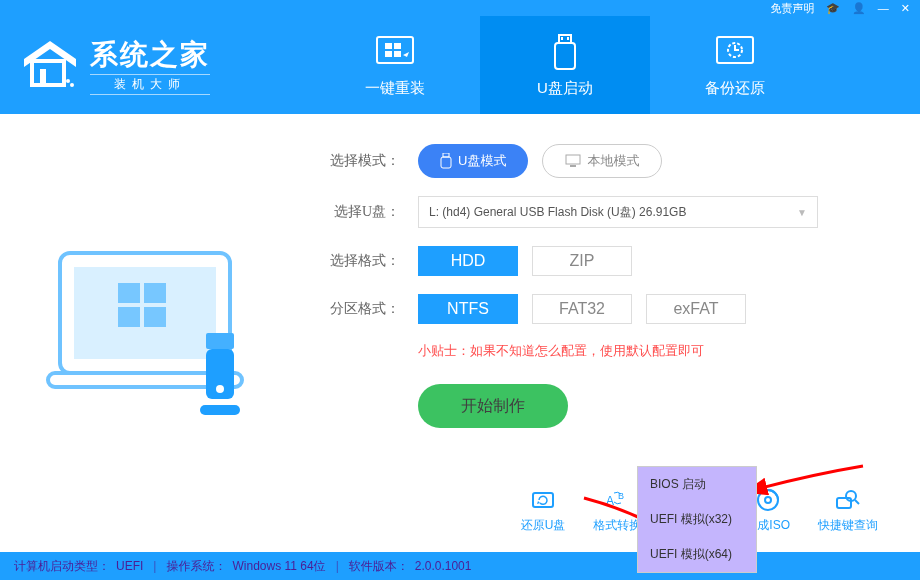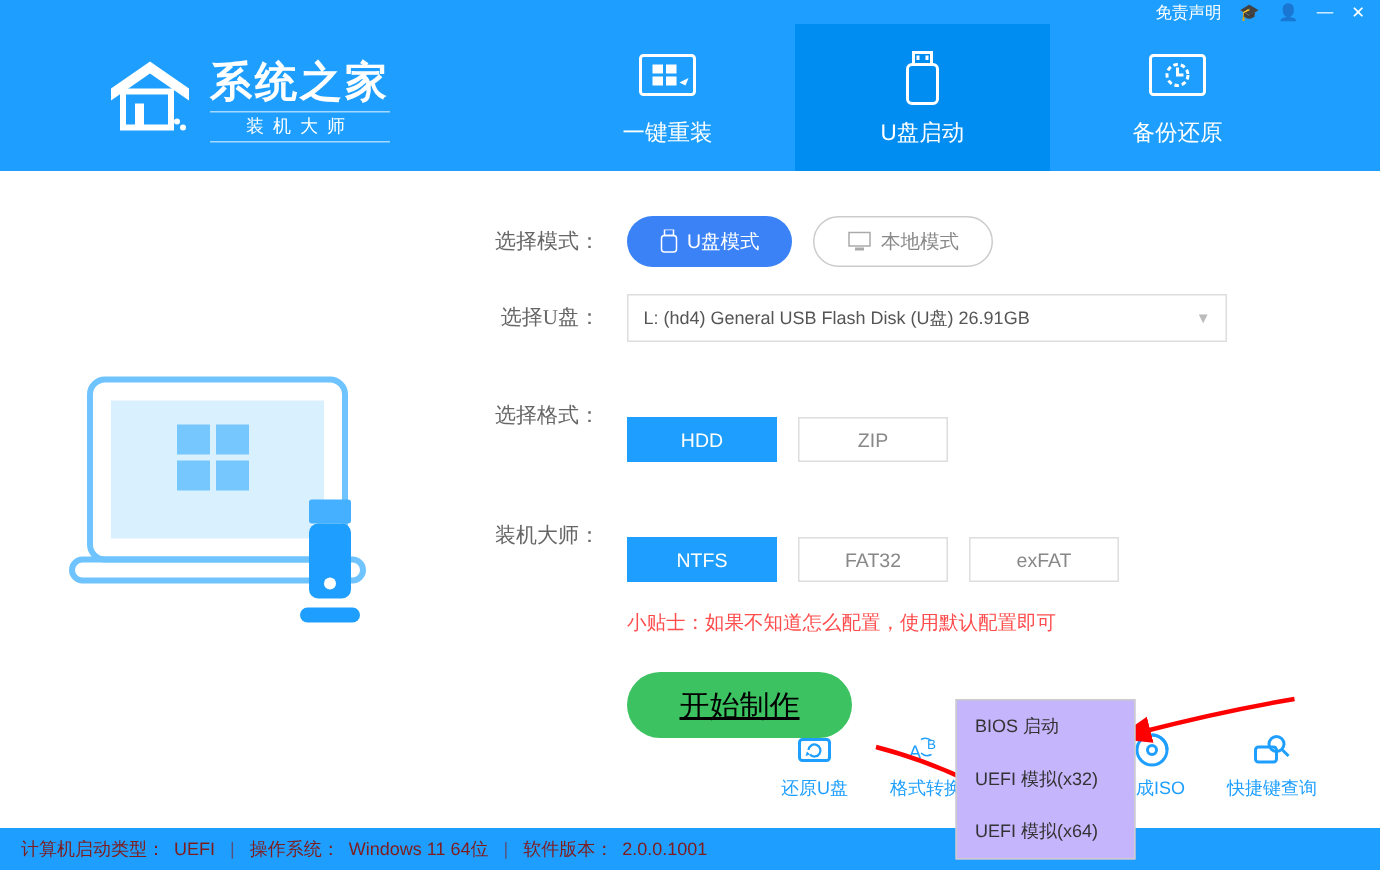--- a/index.html
+++ b/index.html
@@ -1,21 +1,21 @@
 <!DOCTYPE html>
 <html><head>
 <meta charset="utf-8">
 <style>
 * { margin: 0; padding: 0; box-sizing: border-box; font-family: "Microsoft YaHei", sans-serif; }
 body { width: 920px; height: 580px; background: #fff; overflow: hidden; position: relative; }
 
 .titlebar { height: 16px; background: #1e9fff; display: flex; justify-content: flex-end; align-items: center; padding: 0 10px; gap: 12px; font-size: 11px; color: #fff; }
 .titlebar span, .titlebar .win-btn { cursor: default; }
 
-.header { height: 98px; background: #1e9fff; display: flex; align-items: center; justify-content: center; }
+.header { height: 98px; background: #1e9fff; display: flex; align-items: center; }
 .logo-area { width: 310px; display: flex; align-items: center; padding-left: 20px; gap: 10px; }
 .logo-icon { width: 60px; height: 60px; }
 .logo-text { color: #fff; display: flex; flex-direction: column; justify-content: center; }
 .logo-title { font-size: 28px; font-weight: bold; letter-spacing: 2px; }
 .logo-sub { font-size: 12px; letter-spacing: 6px; border-top: 1px solid rgba(255,255,255,0.6); border-bottom: 1px solid rgba(255,255,255,0.6); padding: 1px 0; text-align: center; width: 120px; }
 
 .tabs { display: flex; height: 100%; }
 .tab { width: 170px; display: flex; flex-direction: column; align-items: center; justify-content: center; color: #fff; gap: 6px; cursor: pointer; }
 .tab.active { background: #008df2; }
 .tab-icon { width: 44px; height: 40px; display: flex; align-items: center; justify-content: center; }
@@ -30,39 +30,39 @@
 .row-label { width: 90px; text-align: right; color: #666; font-size: 14px; font-family: Liberation Serif, serif; }
 .row-body { display: flex; gap: 14px; align-items: center; margin-left: 18px; }
 
 .pill { height: 34px; padding: 0 22px; border-radius: 17px; display: flex; align-items: center; gap: 6px; font-size: 13px; cursor: pointer; }
 .pill.blue { background: #3b82f6; color: #fff; }
 .pill.outline { border: 1px solid #ccc; color: #888; background: #fff; }
 
 .select-box { width: 400px; height: 32px; border: 1px solid #ddd; display: flex; align-items: center; padding: 0 10px; color: #555; font-size: 12px; font-family: monospace; justify-content: space-between; cursor: pointer; }
 .select-arrow { color: #bbb; font-size: 10px; }
 
-.opt { height: 30px; min-width: 100px; display: flex; align-items: center; justify-content: center; font-size: 13px; cursor: pointer; margin-top: 32px; }
+.opt { height: 30px; min-width: 100px; display: flex; align-items: center; justify-content: center; font-size: 16px; cursor: pointer; }
 .opt.solid { background: #1e9fff; color: #fff; }
 .opt.ghost { border: 1px solid #ddd; color: #888; }
 
 .tip { color: #ff4d4d; font-size: 13px; margin-left: 108px; margin-top: 4px; margin-bottom: 24px; }
 
-.start-btn { width: 150px; height: 44px; background: #3cc261; color: #000000; border-radius: 22px; display: flex; align-items: center; justify-content: center; font-size: 20px; margin-left: 108px; cursor: pointer; text-decoration: underline; }
+.start-btn { width: 150px; height: 44px; background: #3cc261; color: #404040; border-radius: 22px; display: flex; align-items: center; justify-content: center; font-size: 16px; margin-left: 108px; cursor: pointer; }
 
 .popup { position: absolute; left: 637px; top: 352px; width: 120px; background: #c4b5fd; border: 1px solid #ccc; z-index: 10; }
 .popup-item { padding: 9px 12px; font-size: 12px; color: #333; cursor: pointer; }
 
 .arrow { position: absolute; z-index: 9; }
 .arrow svg { overflow: visible; }
 
 .tools { display: flex; justify-content: flex-end; gap: 28px; padding-right: 42px; position: absolute; bottom: 18px; right: 0; }
 .tool { display: flex; flex-direction: column; align-items: center; gap: 4px; color: #1e9fff; font-size: 12px; cursor: pointer; }
 .tool-icon { width: 26px; height: 26px; display: flex; align-items: center; justify-content: center; }
 
-.statusbar { height: 28px; background: #1e9fff; color: #7f1d1d; font-size: 12px; display: flex; align-items: center; padding: 0 14px; gap: 6px; }
+.statusbar { height: 28px; background: #1e9fff; color: #4c1d95; font-size: 12px; display: flex; align-items: center; padding: 0 14px; gap: 6px; }
 .statusbar .sep { opacity: 0.6; margin: 0 4px; }
 </style>
 </head>
 <body>
 
 <div class="titlebar">
   <span>免责声明</span>
   <span>🎓</span>
   <span>👤</span>
   <span class="win-btn">—</span>
@@ -175,21 +175,21 @@
 
     <div class="row">
       <div class="row-label">选择格式：</div>
       <div class="row-body">
         <div class="opt solid">HDD</div>
         <div class="opt ghost">ZIP</div>
       </div>
     </div>
 
     <div class="row">
-      <div class="row-label">装机大师：</div>
+      <div class="row-label">分区格式：</div>
       <div class="row-body">
         <div class="opt solid">NTFS</div>
         <div class="opt ghost">FAT32</div>
         <div class="opt ghost">exFAT</div>
       </div>
     </div>
 
     <div class="tip">小贴士：如果不知道怎么配置，使用默认配置即可</div>
 
     <div class="start-btn">开始制作</div>

